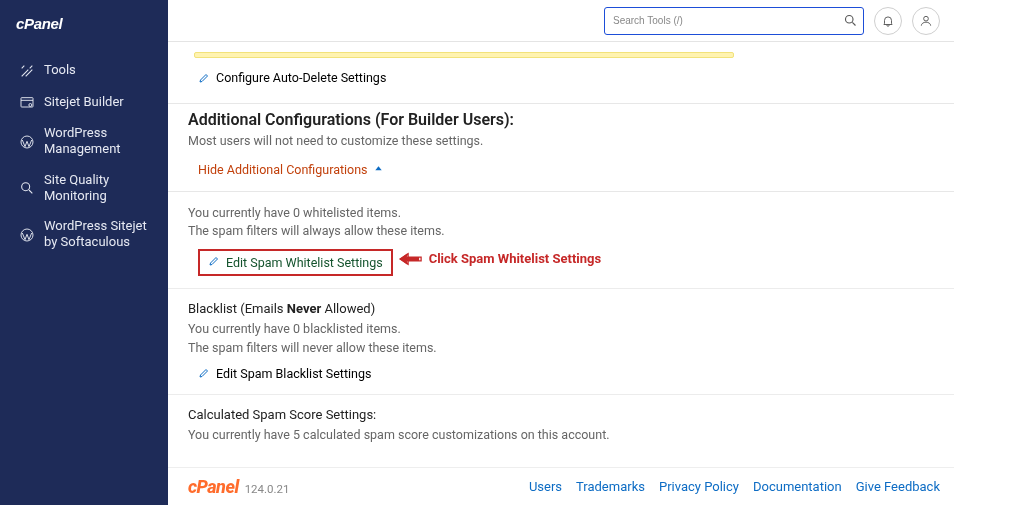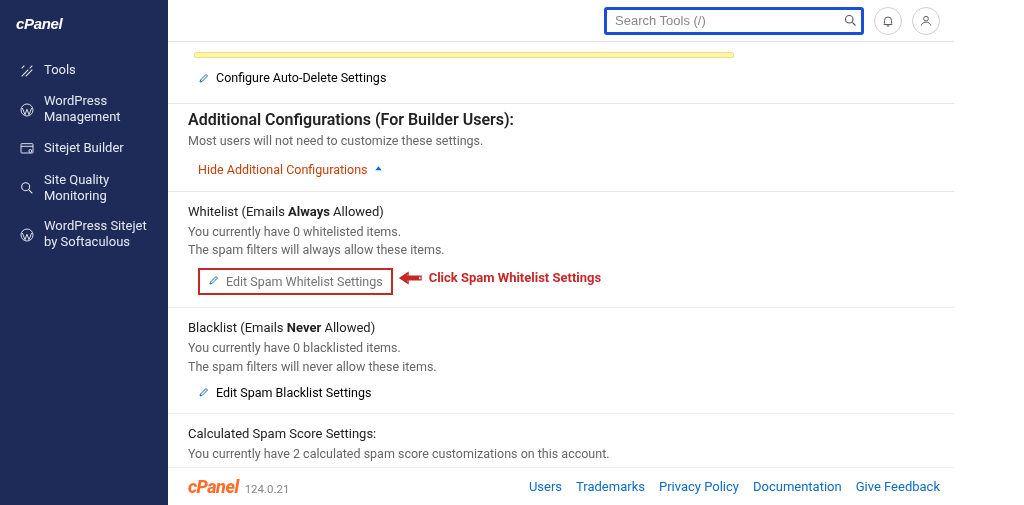--- a/index.html
+++ b/index.html
@@ -12,41 +12,41 @@
   .logo svg { width: 82px; height: 22px; display: block; }
   .nav { display: flex; flex-direction: column; padding: 0 2px; }
   .nav-item { display: flex; align-items: center; gap: 9px; padding: 7px 8px 7px 16px; color: #e6e9f2; cursor: pointer; font-size: 13px; line-height: 1.25; }
   .nav-item .icon { width: 17px; height: 17px; flex: 0 0 17px; display: inline-flex; align-items: center; justify-content: center; margin-top: 1px; }
   .nav-item .label { flex: 1; word-wrap: break-word; }
   .nav-item.indent-no-icon { padding-left: 16px; }
   
   .main { flex: 1; display: flex; flex-direction: column; min-width: 0; }
   .topbar { height: 42px; border-bottom: 1px solid #e4e4e4; display: flex; align-items: center; justify-content: flex-end; padding: 0 14px; gap: 10px; }
   .search-wrap { position: relative; width: 260px; }
-  .search-input { width: 100%; height: 28px; border: 3px solid #1d4ed8; border-radius: 3px; padding: 0 28px 0 8px; font-size: 13px; color: #7f1d1d; }
+  .search-input { width: 100%; height: 28px; border: 1px solid #1d4ed8; border-radius: 3px; padding: 0 28px 0 8px; font-size: 10px; color: #7f1d1d; }
   .search-input::placeholder { color: #888; }
   .search-btn { position: absolute; right: 0; top: 0; height: 28px; width: 28px; border: none; background: transparent; display: flex; align-items: center; justify-content: center; cursor: pointer; }
   .iconbtn { width: 28px; height: 28px; border: 1px solid #cfcfcf; border-radius: 50%; background: #fff; display: inline-flex; align-items: center; justify-content: center; cursor: pointer; color: #555; }
   
   .content { flex: 1; overflow-y: auto; padding: 0 0 0 0; }
   .content-inner { padding: 0 0 0 0; }
   .yellow-strip { height: 6px; background: #fff3b0; border: 1px solid #f2e27a; border-radius: 2px; margin: 10px 10px 0 26px; width: 540px; }
   .linkrow { padding: 12px 10px 12px 30px; }
   .textlink { color: #000000; font-size: 12.5px; display: inline-flex; align-items: center; gap: 6px; cursor: pointer; }
   .textlink .pen { width: 12px; height: 12px; display: inline-flex; align-items: center; justify-content: center; }
   .section-title { font-size: 16px; font-weight: 600; color: #222; padding: 0 10px 4px 20px; margin-top: 6px; }
   .section-desc { font-size: 12.5px; color: #666; padding: 0 10px 8px 20px; }
   .hide-link { color: #c2410c; font-size: 12.5px; display: inline-flex; align-items: center; gap: 5px; padding: 6px 10px 10px 30px; cursor: pointer; }
   .rule { border-top: 1px solid #e7e7e7; margin-top: 4px; }
   .block { padding: 12px 10px 12px 20px; border-bottom: 1px solid #ececec; }
   .block.last { border-bottom: 0; }
   .block-title { font-size: 13px; color: #222; margin-bottom: 4px; }
   .block-title .bold { font-weight: 700; }
   .block-desc { font-size: 12.5px; color: #666; line-height: 1.5; }
-  .boxed-link { display: inline-flex; align-items: center; gap: 6px; border: 2px solid #c62828; padding: 4px 8px; margin: 8px 0 0 10px; color: #737373; font-size: 12.5px; cursor: pointer; position: relative; }
+  .boxed-link { display: inline-flex; align-items: center; gap: 6px; border: 2px solid #c62828; padding: 4px 8px; margin: 8px 0 0 10px; color: #14532d; font-size: 12.5px; cursor: pointer; position: relative; }
   .arrow-callout { display: inline-flex; align-items: center; margin-left: 6px; }
   .arrow-callout svg { width: 26px; height: 18px; }
   .callout-text { color: #c62828; font-weight: 700; font-size: 13px; margin-left: 4px; }
   
   .footer { display: flex; align-items: center; justify-content: space-between; padding: 8px 14px 8px 20px; border-top: 1px solid #eee; }
   .footer-left { display: flex; align-items: baseline; gap: 6px; }
   .footer-logo { color: #ff6c2c; font-style: italic; font-weight: 800; font-size: 18px; letter-spacing: -0.5px; }
   .footer-ver { color: #888; font-size: 11.5px; }
   .footer-links { display: flex; gap: 14px; }
   .footer-links a { color: #0d6cc4; font-size: 13px; text-decoration: none; cursor: pointer; }
@@ -76,38 +76,38 @@
             <line x1="4" y1="20" x2="14" y2="10"></line>
               <line x1="10" y1="20" x2="20" y2="10"></line>
             <line x1="4" y1="8" x2="8" y2="4"></line>
               <line x1="16" y1="8" x2="20" y2="4"></line>
           </svg>
         </span>
         <span class="label">Tools</span>
       </div>
 
       <div class="nav-item">
-        <span class="icon">
-          <svg viewBox="0 0 24 24" width="16" height="16">
-            <circle cx="12" cy="12" r="9" fill="none" stroke="#e6e9f2" stroke-width="1.4"></circle>
-            <path d="M5 9 L9 19 L12 11 L15 19 L19 9" fill="none" stroke="#e6e9f2" stroke-width="1.4"></path>
-          </svg>
-        </span>
-        <span class="label">WordPress Management</span>
-      </div>
-
-      <div class="nav-item">
         <span class="icon stroke-white">
           <svg viewBox="0 0 24 24" width="16" height="16" fill="none" stroke-width="1.4">
             <rect x="3" y="4" width="18" height="14" rx="1"></rect>
             <line x1="3" y1="8" x2="21" y2="8"></line>
             <circle cx="17" cy="15" r="2.2"></circle>
           </svg>
         </span>
         <span class="label">Sitejet Builder</span>
+      </div>
+
+      <div class="nav-item">
+        <span class="icon">
+          <svg viewBox="0 0 24 24" width="16" height="16">
+            <circle cx="12" cy="12" r="9" fill="none" stroke="#e6e9f2" stroke-width="1.4"></circle>
+            <path d="M5 9 L9 19 L12 11 L15 19 L19 9" fill="none" stroke="#e6e9f2" stroke-width="1.4"></path>
+          </svg>
+        </span>
+        <span class="label">WordPress Management</span>
       </div>
 
       <div class="nav-item">
         <span class="icon stroke-white">
           <svg viewBox="0 0 24 24" width="16" height="16" fill="none" stroke-width="1.6">
             <circle cx="10" cy="10" r="6"></circle>
               <line x1="15" y1="15" x2="20" y2="20"></line>
           </svg>
         </span>
         <span class="label">Site Quality Monitoring</span>
@@ -179,23 +179,20 @@
             <svg viewBox="0 0 24 24" width="11" height="11" fill="#0d6cc4">
                 <path d="M12 7 L19 16 H5 Z"></path>
               </svg>
           </span>
         </span>
 
         <div class="rule"></div>
 
         
         <div class="block">
-          <div class="block-title">
-            <span>Whitelist (Emails </span><span class="bold">Always</span><span> Allowed)</span>
-          </div>
           <div class="block-desc">You currently have 0 whitelisted items.</div>
           <div class="block-desc">The spam filters will always allow these items.</div>
 
           <div style="display:flex;align-items:center;">
             <span class="boxed-link">
               <span class="pen">
                 <svg viewBox="0 0 24 24" width="12" height="12" fill="none" stroke="#0d6cc4" stroke-width="2">
                   <path d="M4 20 L8 19 L19 8 L16 5 L5 16 Z"></path>
                 </svg>
               </span>
@@ -228,21 +225,21 @@
                 </svg>
               </span>
               <span>Edit Spam Blacklist Settings</span>
             </span>
           </div>
         </div>
 
         
         <div class="block last">
           <div class="block-title">Calculated Spam Score Settings:</div>
-          <div class="block-desc">You currently have 2 calculated spam score customizations on this account.</div>
+          <div class="block-desc">You currently have 5 calculated spam score customizations on this account.</div>
           <div class="linkrow" style="padding:8px 0 0 10px;">
             
           </div>
         </div>
 
       </div>
     </div>
 
     <div class="footer">
       <div class="footer-left">

